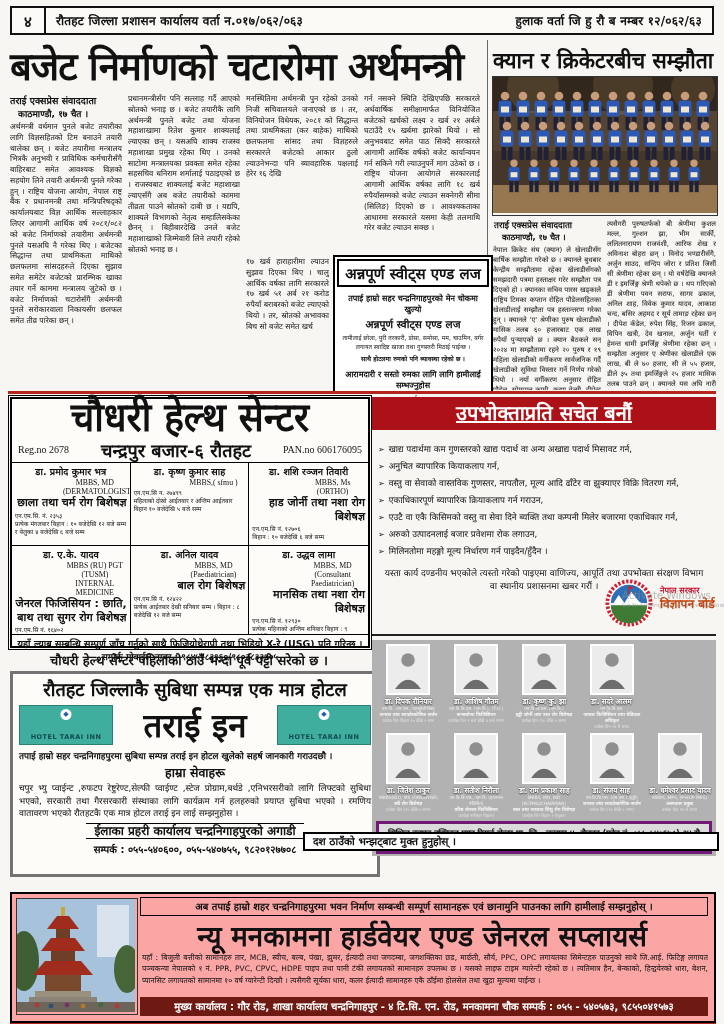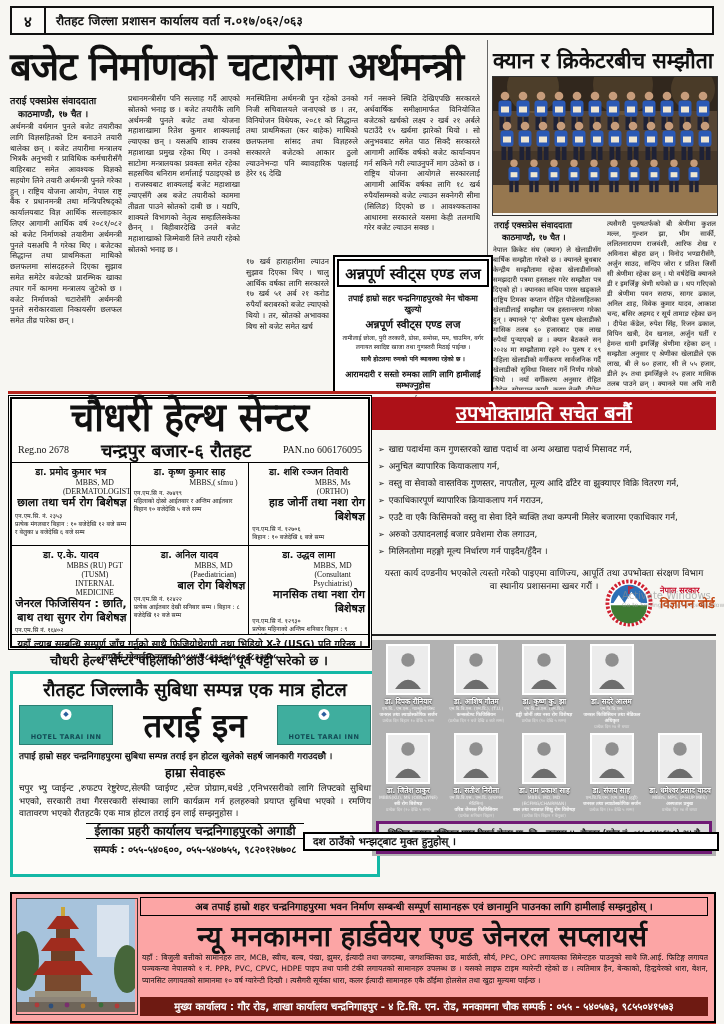--- a/index.html
+++ b/index.html
@@ -62,21 +62,21 @@
   .hosp{background:#b2b2b2;padding:4px 4px 3px;}
   .hosp-row{display:grid;grid-template-columns:repeat(5,1fr);gap:3px;margin-bottom:3px;}
   .dcell{text-align:center;overflow:hidden;}
   .dphoto{width:40px;height:47px;background:#ececec;border:2px solid #fff;margin:0 auto;}
   .dcell .dn{font-size:7.6px;font-weight:900;color:#fff;text-shadow:0 0 2px #444,0 1px 1px #444;white-space:nowrap;transform:scaleX(.92);margin-top:1px;}
   .dcell .d1{font-size:4.4px;color:#efefef;line-height:1.35;}
   .dcell .d2{font-size:4.8px;color:#f6f6f6;font-weight:700;line-height:1.3;}
   .dcell .d3{font-size:4.2px;color:#e2e2e2;line-height:1.3;}
   .hosp-foot{background:#dcdcdc;border:3px solid #701a75;font-size:8.4px;font-weight:800;text-align:center;color:#1a1a1a;padding:2.5px 2px;margin-top:1px;}
   
-  .hotel{border:3px solid #14b8a6;background:#fdfcf9;padding:2px 6px;}
+  .hotel{border:3px solid #737373;background:#fdfcf9;padding:2px 6px;}
   .hotel-head{font-size:18.5px;font-weight:900;text-align:center;white-space:nowrap;transform:scaleX(.98);}
   .hotel-logo-row{display:flex;justify-content:space-between;align-items:center;margin-top:1px;}
   .hotel-img{width:92px;height:38px;background:#3fae9e;border:1px solid #2b7f73;position:relative;overflow:hidden;}
   .hotel-img .emb{position:absolute;left:50%;top:3px;transform:translateX(-50%);width:11px;height:11px;border-radius:50%;background:#fff;display:flex;align-items:center;justify-content:center;font-size:7px;color:#2b5f9e;}
   .hotel-img .htxt{position:absolute;bottom:3px;width:100%;text-align:center;font-size:6.5px;font-weight:800;color:#134b56;letter-spacing:.5px;}
   .hotel-title{font-size:33px;font-weight:900;white-space:nowrap;}
   .hotel-intro{font-size:8.8px;font-weight:600;text-align:justify;line-height:1.4;margin-top:3px;}
   .hotel-svc-t{font-size:12.5px;font-weight:900;text-align:center;margin-top:2px;}
   .hotel-svc{font-size:8.8px;text-align:justify;line-height:1.42;margin-top:1px;}
   .hotel-loc{font-size:12px;font-weight:900;text-align:center;margin-top:2px;}
@@ -110,20 +110,21 @@
     </symbol>
   </defs>
 </svg>
 
 <div class="page">
 
   <div class="abs masthead" style="left:10px;top:6px;width:700px;height:25px;">
     <div class="pagenum">४</div>
     <div class="mast-text">
       <span>रौतहट जिल्ला प्रशासन कार्यालय वर्ता न.०१७/०६२/०६३</span>
+      <span>हुलाक वर्ता जि हु रौ ब नम्बर १२/०६२/६३</span>
     </div>
   </div>
 
   <div class="abs headline-main" style="left:10px;top:38px;width:478px;">बजेट निर्माणको चटारोमा अर्थमन्त्री</div>
 
   <div class="abs vrule" style="left:487px;top:40px;height:350px;"></div>
 
   <div class="abs" style="left:10px;top:94px;width:112px;">
     <div class="byline">तराई एक्सप्रेस संवाददाता</div>
     <div class="dateline">काठमाण्डौ, १७ चैत ।</div>
@@ -239,21 +240,21 @@
       </div>
       <div class="hcell" style="height:84px;">
         <div class="nm">डा. अनिल यादव</div>
         <div class="dg">MBBS, MD (Paediatrician)</div>
         <div class="sp">बाल रोग बिशेषज्ञ</div>
         <div class="rg">एन.एम.सि नं. १२४२२</div>
         <div class="tm">प्रत्येक आईतबार देखी सनिबार सम्म । बिहान : ८ बजेदेखि १२ बजे सम्म</div>
       </div>
       <div class="hcell" style="height:84px;">
         <div class="nm">डा. उद्धव लामा</div>
-        <div class="dg">MBBS, MD (Consultant Psychiatrist)</div>
+        <div class="dg">MBBS, MD (Consultant Paediatrician)</div>
         <div class="sp">मानसिक तथा नशा रोग बिशेषज्ञ</div>
         <div class="rg">एन.एम.सि नं. १२९३०</div>
         <div class="tm">प्रत्येक महिनाको अन्तिम शनिबार बिहान : ९ बजेदेखि १ बजे सम्म</div>
       </div>
     </div>
     <div class="health-foot">यहाँ ल्याब सम्बन्धि सम्पूर्ण जाँच गर्नुको साथै फिजियोथेरापी तथा भिडियो X-रे (USG) पनि गरिन्छ ।</div>
     <div class="health-phone">सम्पर्क मोबाईल नम्बर : ९८४५१८३९६०/९८०३८३३७०५</div>
   </div>
 
   <div class="abs moved-note" style="left:10px;top:651px;width:358px;">चौधरी हेल्थ सेन्टर पहिलाको ठाउँ भन्दा पूर्व पट्टी सरेको छ ।</div>

